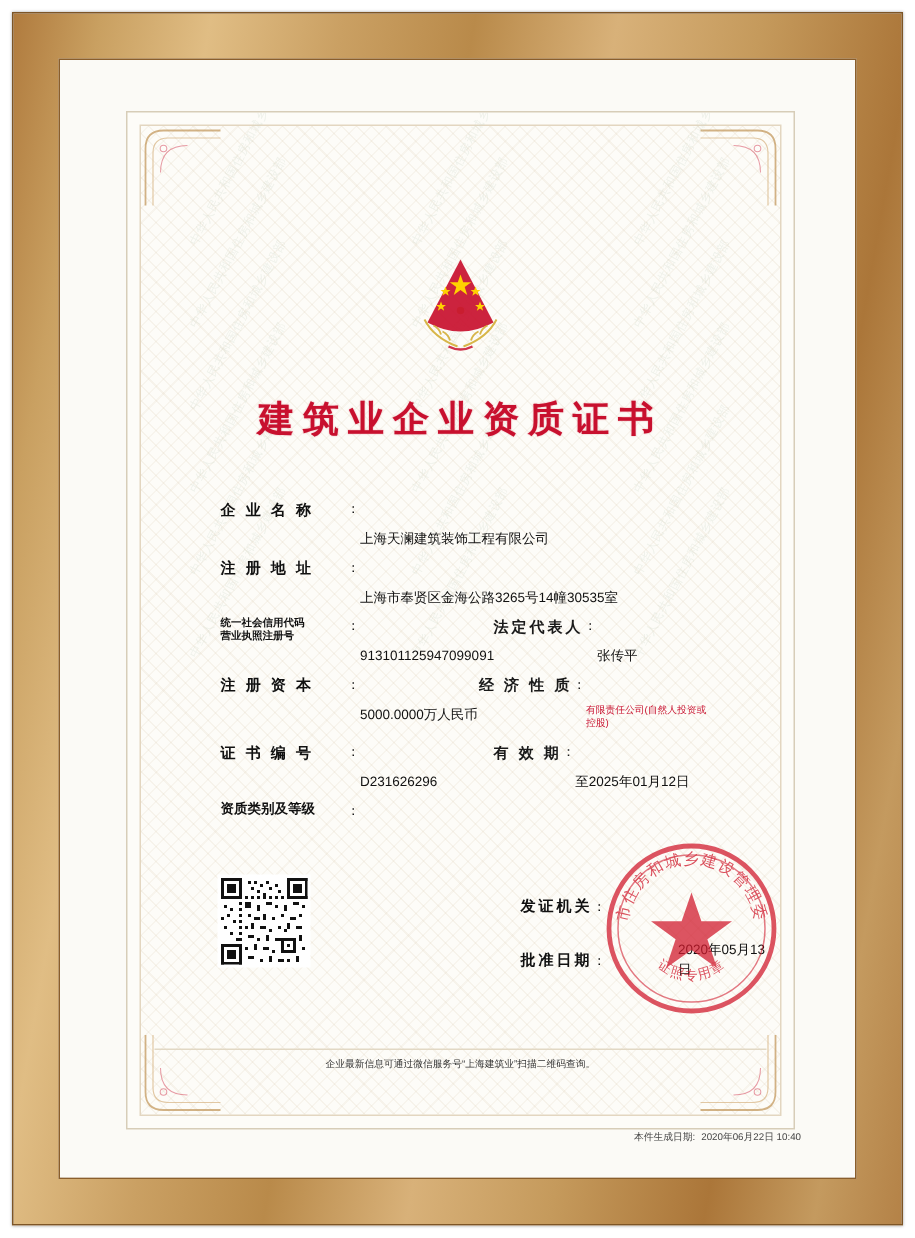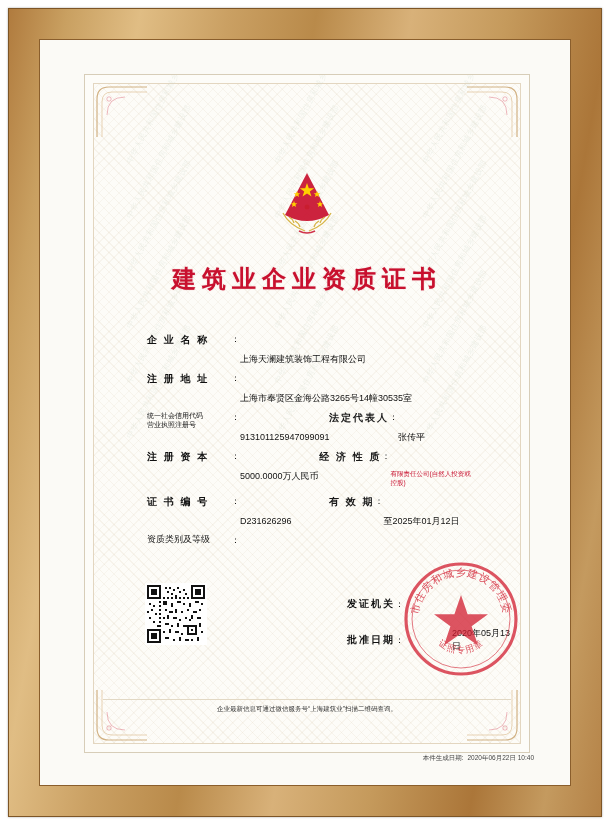--- a/index.html
+++ b/index.html
@@ -145,21 +145,21 @@
     font-weight: bold;
     font-size: 10px;
     letter-spacing: 2px;
     text-align: left;
     color: #111;
   }
   .lab.two-line {
     font-size: 7px;
     letter-spacing: 0;
     line-height: 1.25;
-    font-weight: normal;
+    font-weight: bold;
     padding-top: 1px;
   }
   .colon {
     flex: 0 0 8px;
     font-size: 9px;
   }
   .val {
     flex: 1 1 auto;
     font-size: 9px;
     line-height: 1.35;

